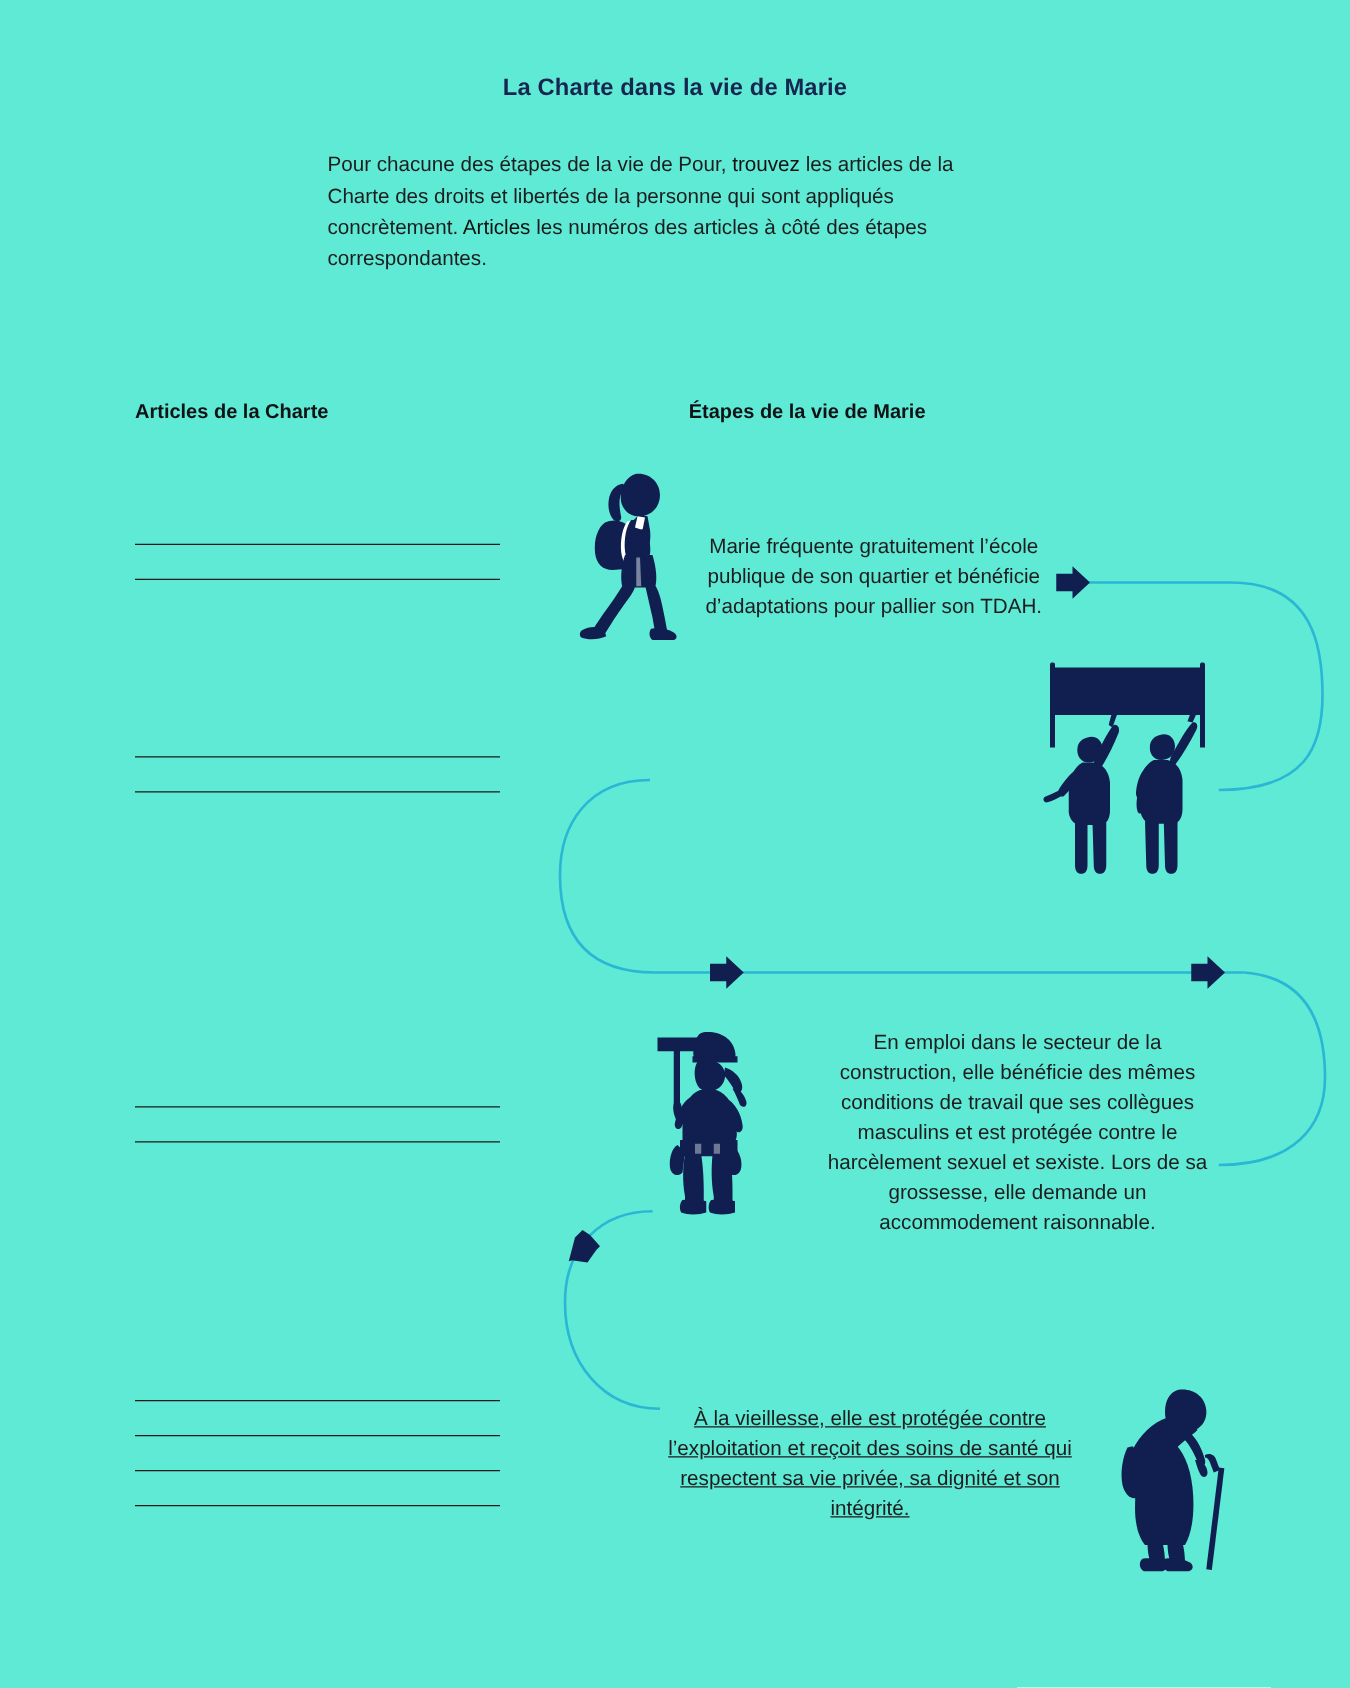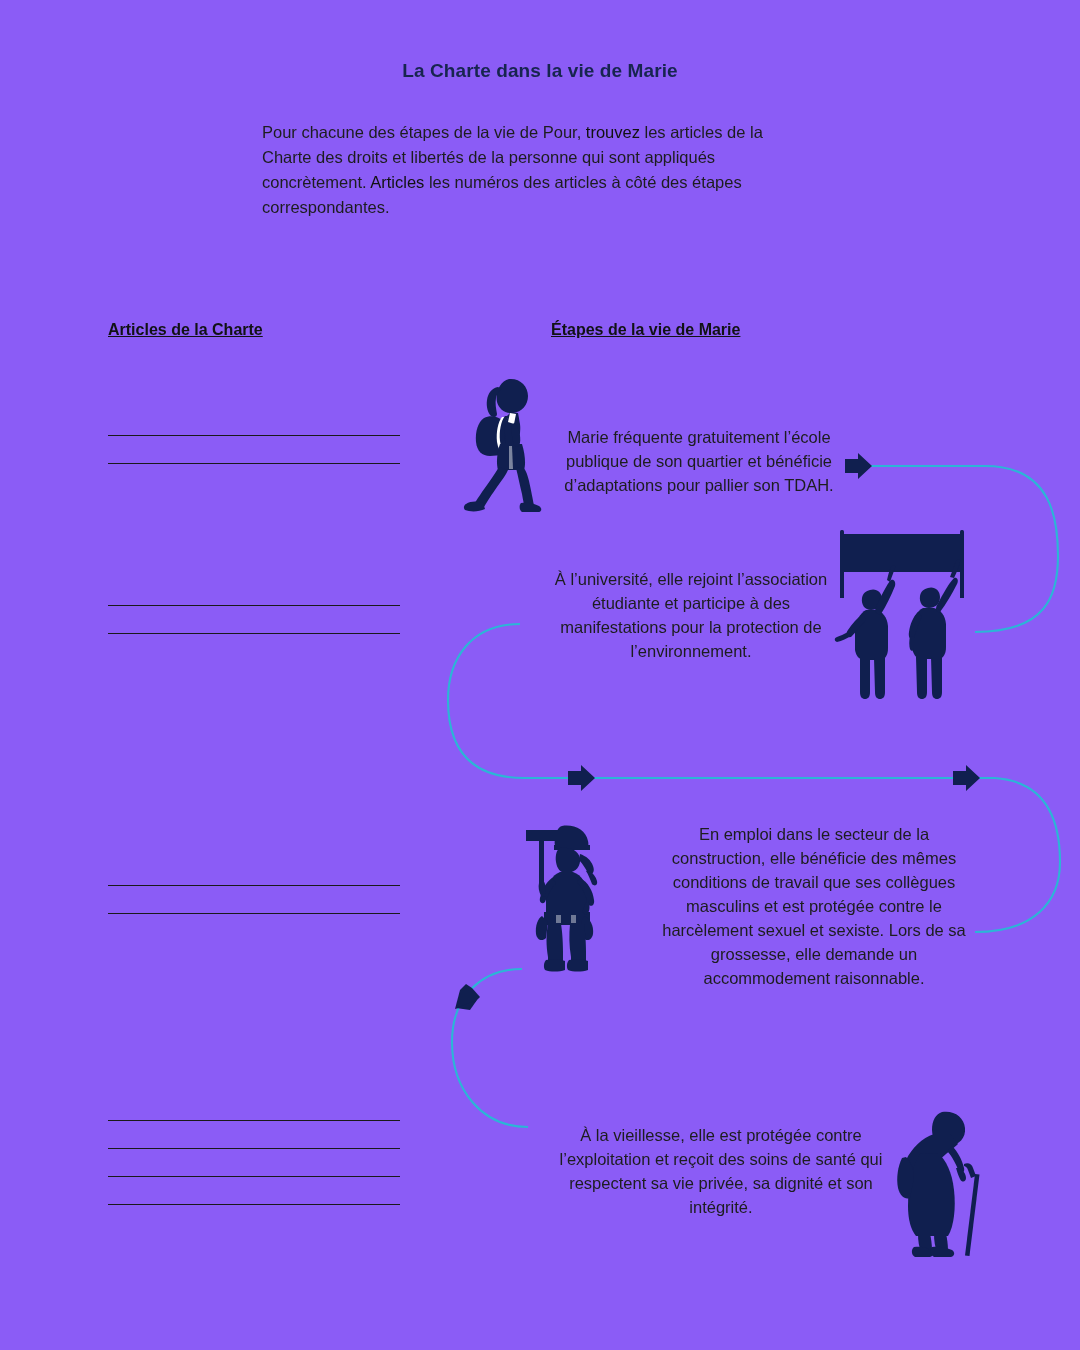--- a/index.html
+++ b/index.html
@@ -7,21 +7,21 @@
     padding: 0;
     background: #ffffff;
   }
   body {
     font-family: "Liberation Sans", sans-serif;
   }
   #page {
     position: relative;
     width: 1080px;
     height: 1350px;
-    background: #8b5cf6;
+    background: #5eead4;
     overflow: hidden;
   }
 
   
   .worksheet-title {
     position: absolute;
     left: 0;
     top: 60px;
     width: 1080px;
     text-align: center;
@@ -44,21 +44,20 @@
     color: #111;
   }
 
   
   .col-head {
     position: absolute;
     font-size: 16px;
     font-weight: bold;
     color: #111215;
     white-space: nowrap;
-    text-decoration: underline;
   }
   .col-head.left  { left: 108px; top: 321px; }
   .col-head.right { left: 551px; top: 321px; }
 
   
   .answer-group { position: absolute; left: 108px; width: 292px; }
   .answer-line {
     height: 0;
     border-bottom: 1.6px solid #1a1a1a;
     margin-bottom: 27px;
@@ -73,21 +72,21 @@
   .step-text {
     position: absolute;
     font-size: 16.5px;
     line-height: 1.45;
     color: #1d1d1f;
     text-align: center;
   }
   #step1-text { left: 549px; top: 426px; width: 300px; }
   #step2-text { left: 546px; top: 568px; width: 290px; }
   #step3-text { left: 618px; top: 823px; width: 312px; margin-left: 40px; }
-  #step4-text { left: 556px; top: 1124px; width: 330px; }
+  #step4-text { left: 531px; top: 1124px; width: 330px; text-decoration: underline; }
 
   
   .figure { position: absolute; }
   .figure svg { display: block; }
   #fig-school    { left: 462px; top: 374px;  width: 84px;  height: 142px; }
   #fig-protest   { left: 828px; top: 522px;  width: 150px; height: 178px; }
   #fig-worker    { left: 518px; top: 812px;  width: 96px;  height: 163px; }
   #fig-elderly   { left: 886px; top: 1108px; width: 118px; height: 150px; }
 
   
@@ -295,17 +294,16 @@
         <path d="M28 139 C34 138 40 139 45 142 C48 144 48 148 44 149 L29 149 C25 147 25 141 28 139 Z"></path>
         <path d="M46 139 C52 138 60 139 66 142 C69 144 69 148 65 149 L48 149 C44 147 43 141 46 139 Z"></path>
 
         <path d="M78 56 C82 54 86 56 87 60 L90 68 L85 70 L82 62 C81 59 79 58 78 58 Z"></path>
         <rect x="84" y="66" width="4.5" height="82" transform="rotate(7 86 107)"></rect>
       </g>
     </svg>
   </div>
 
   <div class="step-text" id="step1-text">Marie fréquente gratuitement l’école publique de son quartier et bénéficie d’adaptations pour pallier son TDAH.</div>
-  <div class="step-text" id="step2-text">À l’université, elle rejoint l’association étudiante et participe à des manifestations pour la protection de l’environnement.</div>
   <div class="step-text" id="step3-text">En emploi dans le secteur de la construction, elle bénéficie des mêmes conditions de travail que ses collègues masculins et est protégée contre le harcèlement sexuel et sexiste. Lors de sa grossesse, elle demande un accommodement raisonnable.</div>
   <div class="step-text" id="step4-text">À la vieillesse, elle est protégée contre l’exploitation et reçoit des soins de santé qui respectent sa vie privée, sa dignité et son intégrité.</div>
 
 </div>
 
 </body></html>

